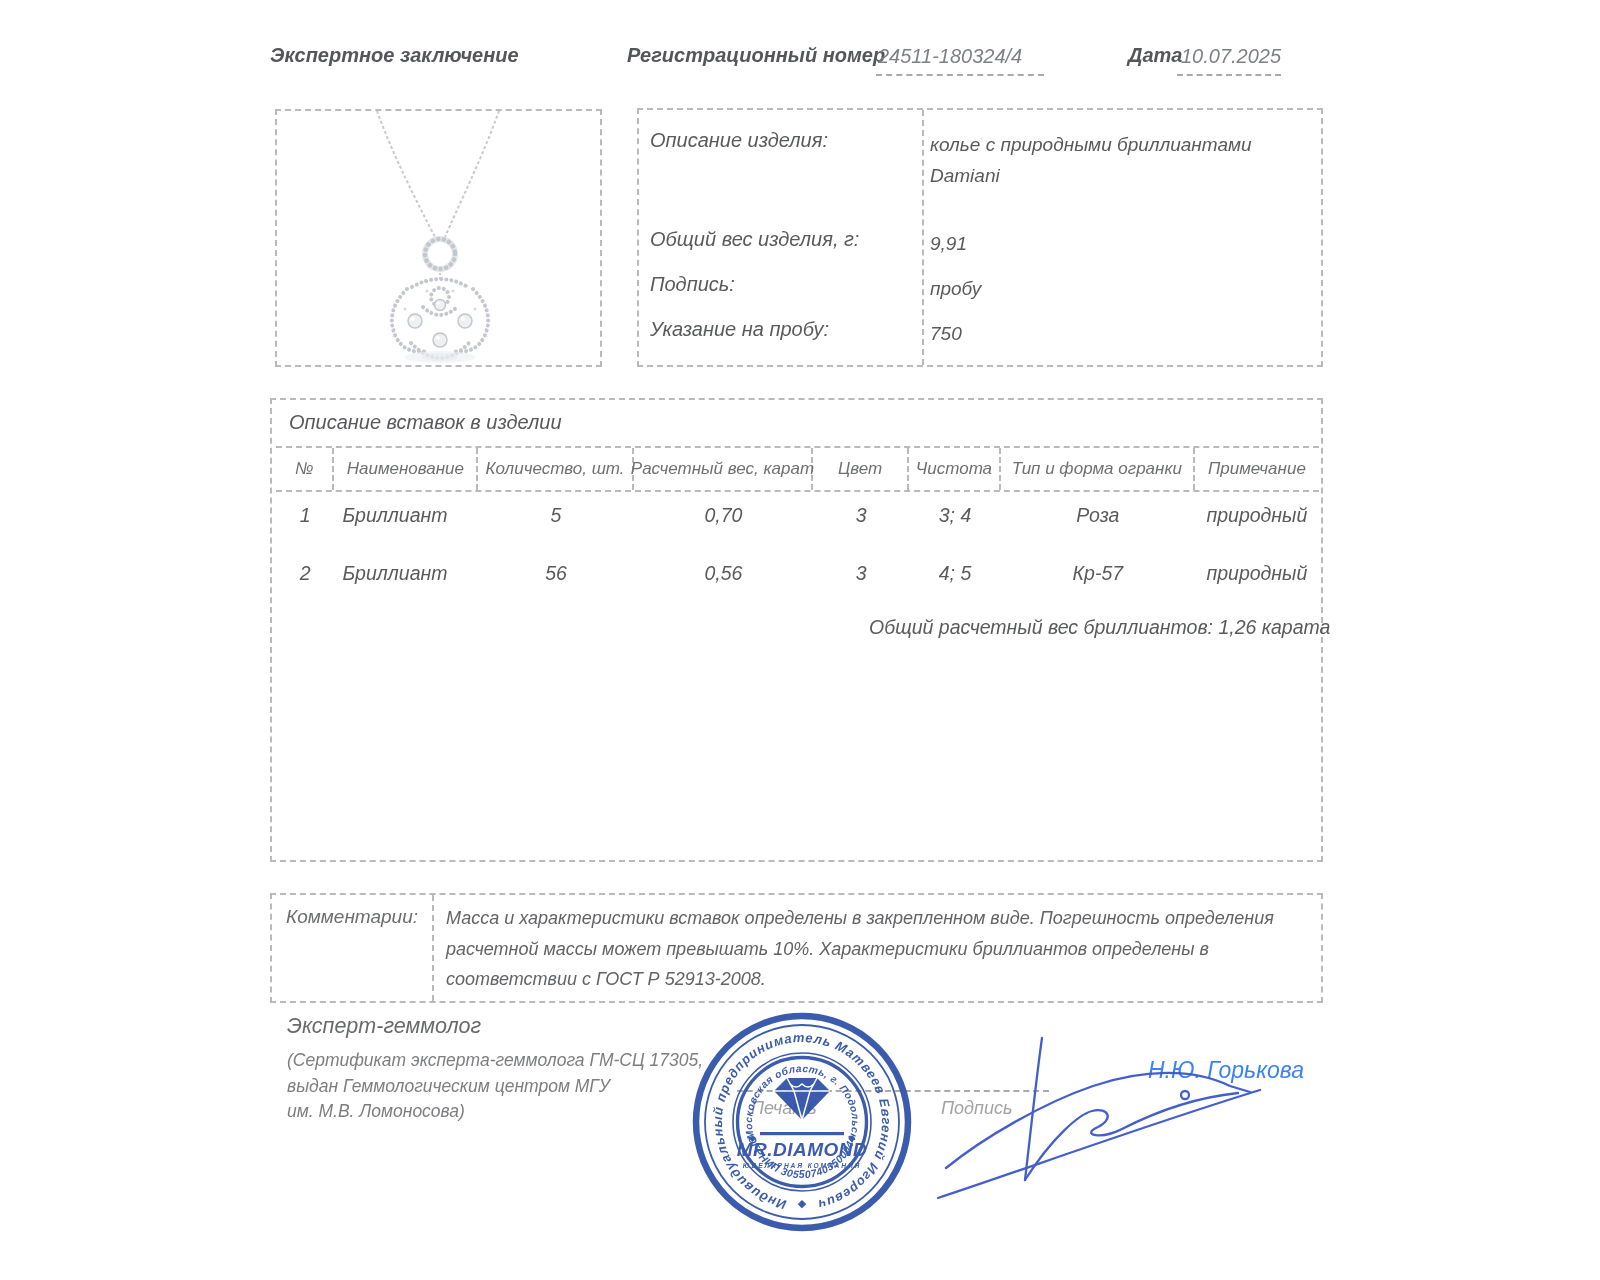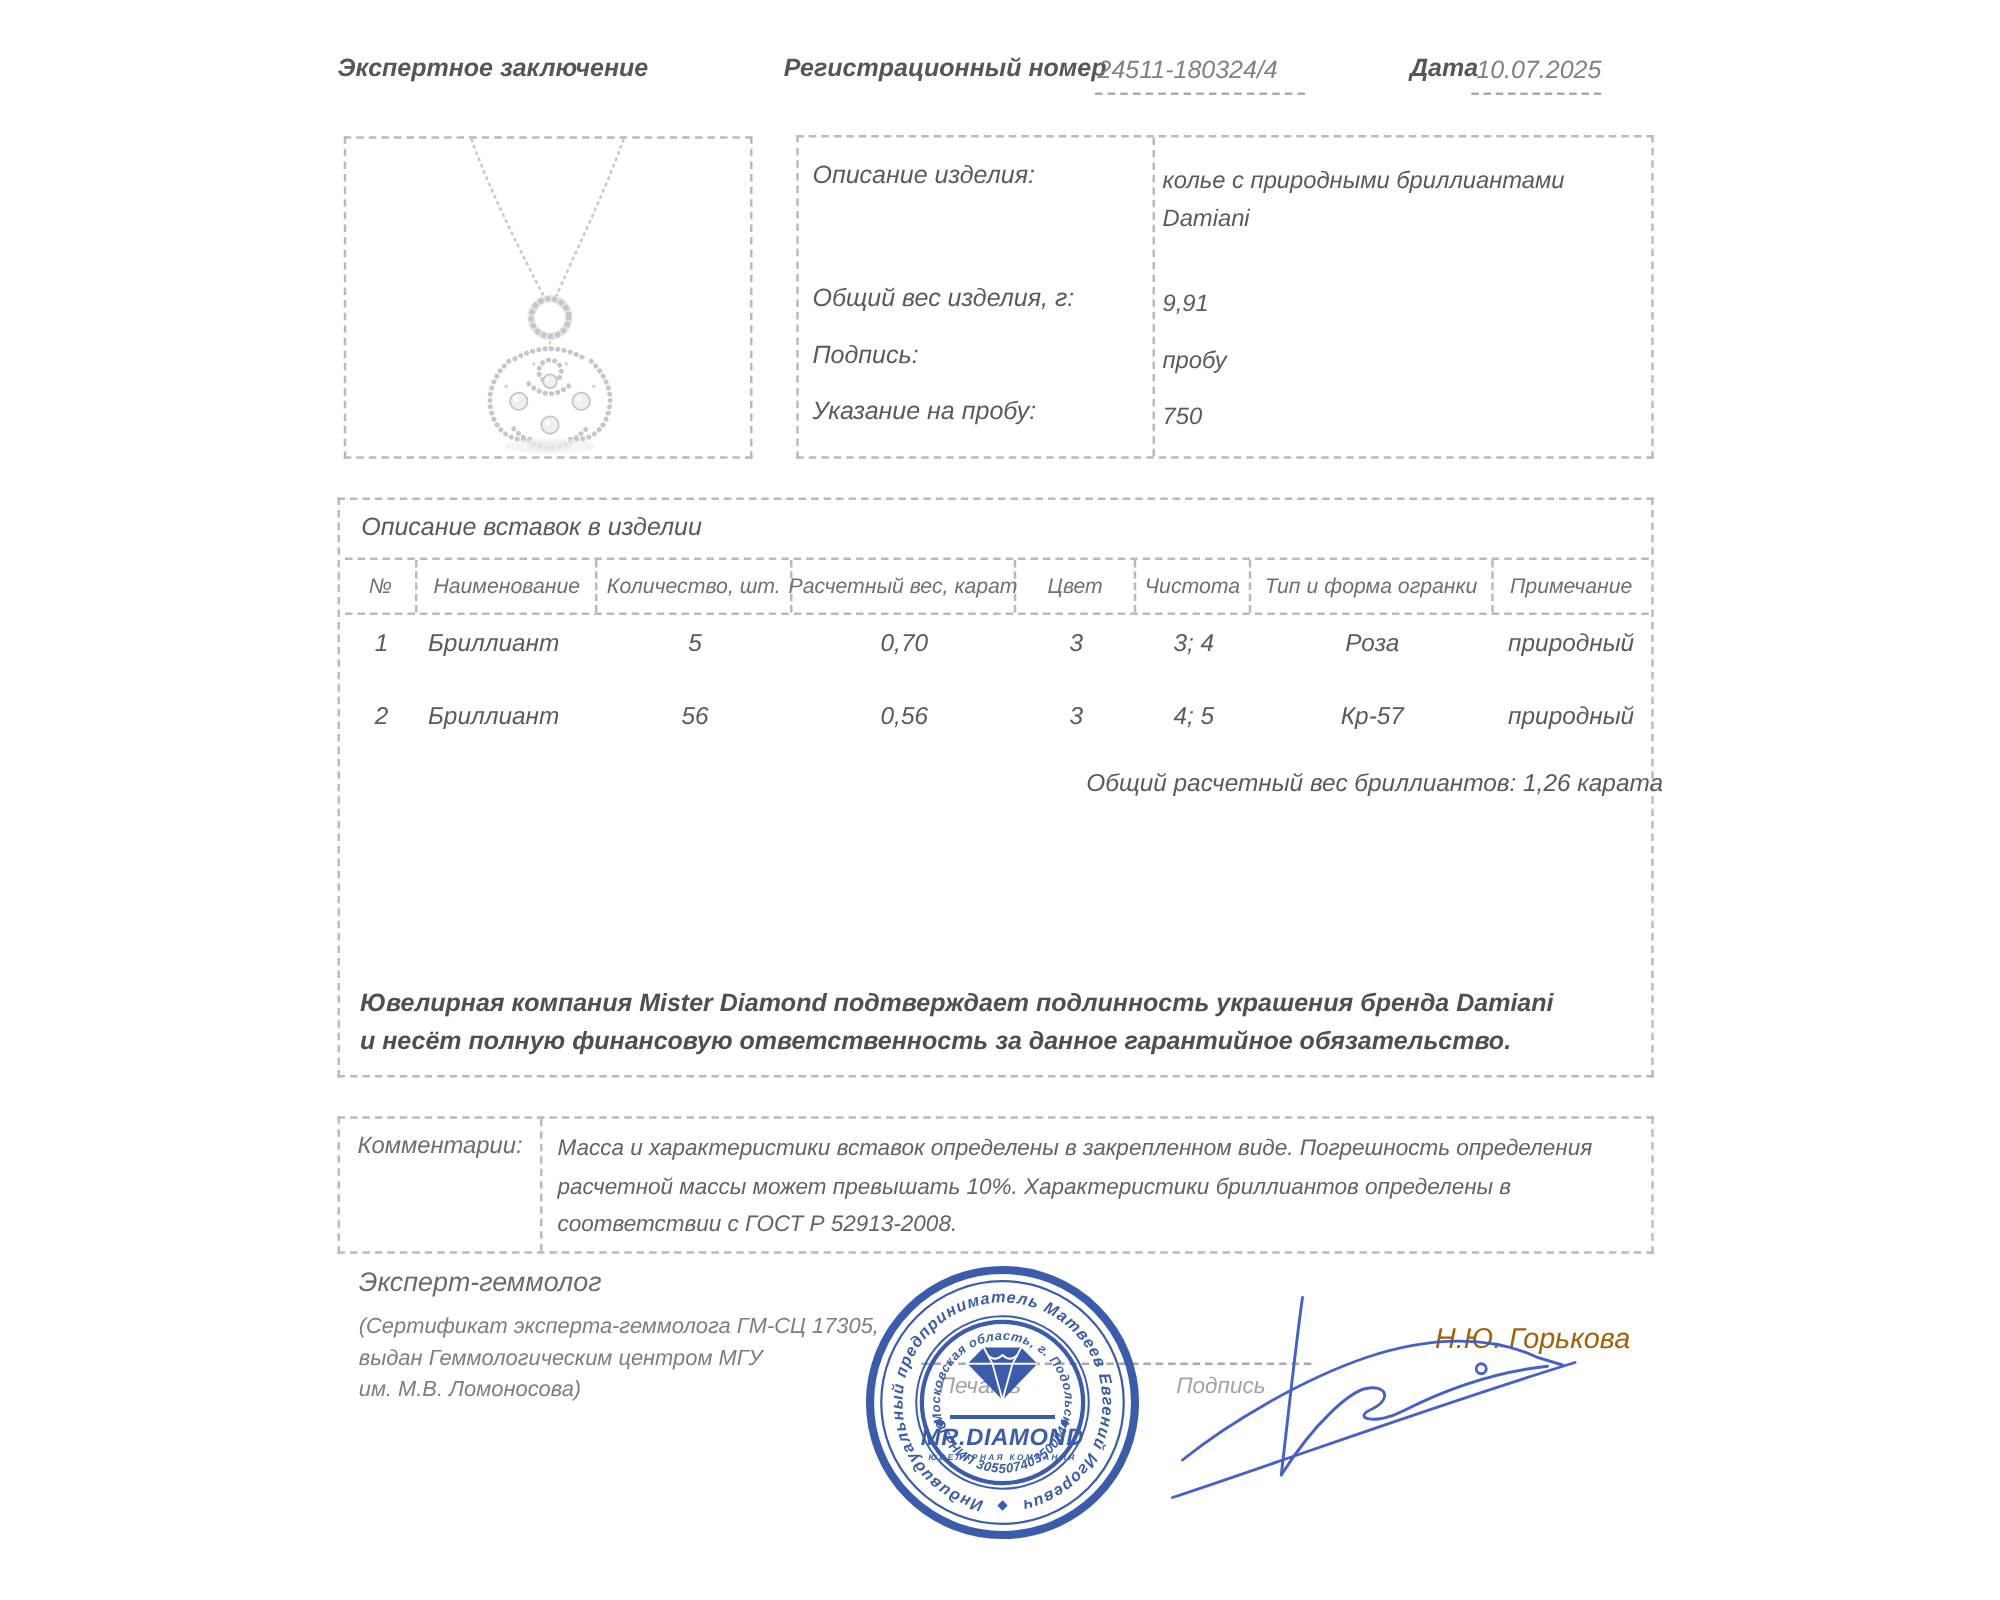--- a/index.html
+++ b/index.html
@@ -128,40 +128,39 @@
       <div class="cell w2">56</div>
       <div class="cell w3">0,56</div>
       <div class="cell w4">3</div>
       <div class="cell w5">4; 5</div>
       <div class="cell w6">Кр-57</div>
       <div class="cell w7">природный</div>
     </div>
 
     <div class="abs summary-txt" style="left:580px;top:216px;margin-left:17px;">Общий расчетный вес бриллиантов: 1,26 карата</div>
 
-    <div class="abs statement" style="left:16px;top:388px;">Ювелирная компания Mister Diamond подтверждает подлинность украшения бренда Damiani и несёт полную финансовую ответственность за данное гарантийное обязательство.</div>
   </div>
 
   <div class="dashed-panel" style="left:270px;top:893px;width:1053px;height:110px;">
     <div class="desc-divider" style="left:160px;"></div>
     <div class="abs" style="left:14px;top:11px;font-size:19px;color:#6c6d70;">Комментарии:</div>
     <div class="abs comments-text" style="left:174px;top:8px;">Масса и характеристики вставок определены в закрепленном виде. Погрешность определения расчетной массы может превышать 10%. Характеристики бриллиантов определены в соответствии с ГОСТ Р 52913-2008.</div>
   </div>
 
   <div class="abs" style="left:287px;top:1014px;font-size:21.5px;color:#696a6d;">Эксперт-геммолог</div>
   <div class="abs" style="left:287px;top:1048px;">
     <div class="cert-line">(Сертификат эксперта-геммолога ГМ-СЦ 17305,</div>
     <div class="cert-line">выдан Геммологическим центром МГУ</div>
     <div class="cert-line">им. М.В. Ломоносова)</div>
   </div>
 
   <div class="dash-underline" style="left:737px;top:1090px;width:312px;"></div>
   <div class="abs grey-small" style="left:751px;top:1098px;">Печать</div>
   <div class="abs grey-small" style="left:941px;top:1098px;">Подпись</div>
-  <div class="abs" style="left:1148px;top:1057px;font-size:23px;color:#a16207;">Н.Ю. Горькова</div>
+  <div class="abs" style="left:1148px;top:1057px;font-size:23px;color:#3b82f6;">Н.Ю. Горькова</div>
 
   <svg class="abs" style="left:690px;top:1010px;opacity:0.92;" width="224" height="224" viewBox="0 0 224 224">
     <g fill="none" stroke="#2b4fa6">
       <circle cx="112" cy="112" r="106" stroke-width="6.5"></circle>
       <circle cx="112" cy="112" r="97" stroke-width="1.8"></circle>
       <circle cx="112" cy="112" r="69" stroke-width="1.6"></circle>
       <circle cx="112" cy="112" r="64.5" stroke-width="3.4"></circle>
     </g>
     <defs>
       <path id="outerTextPath" d="M 112,192 A 80,80 0 0,1 32,112 A 80,80 0 0,1 112,32 A 80,80 0 0,1 192,112 A 80,80 0 0,1 112,192"></path>

